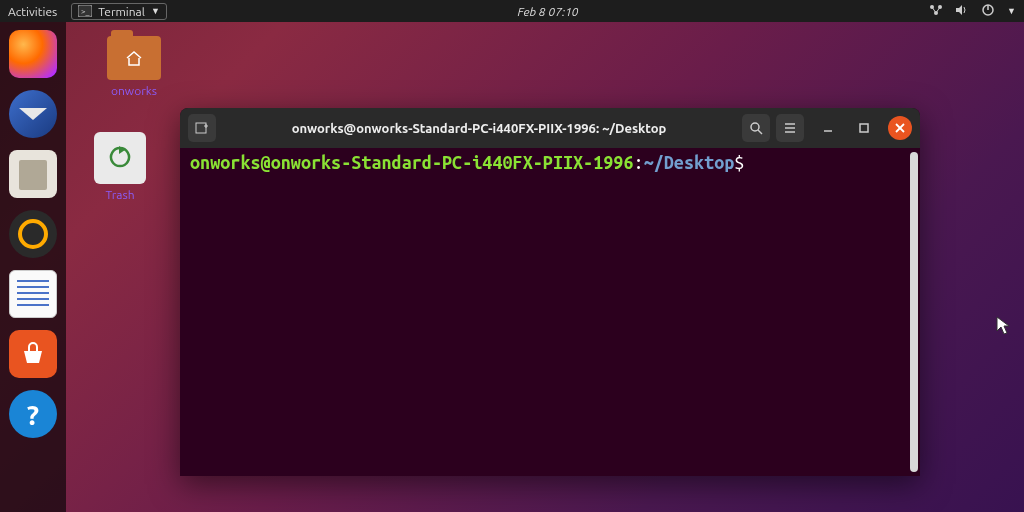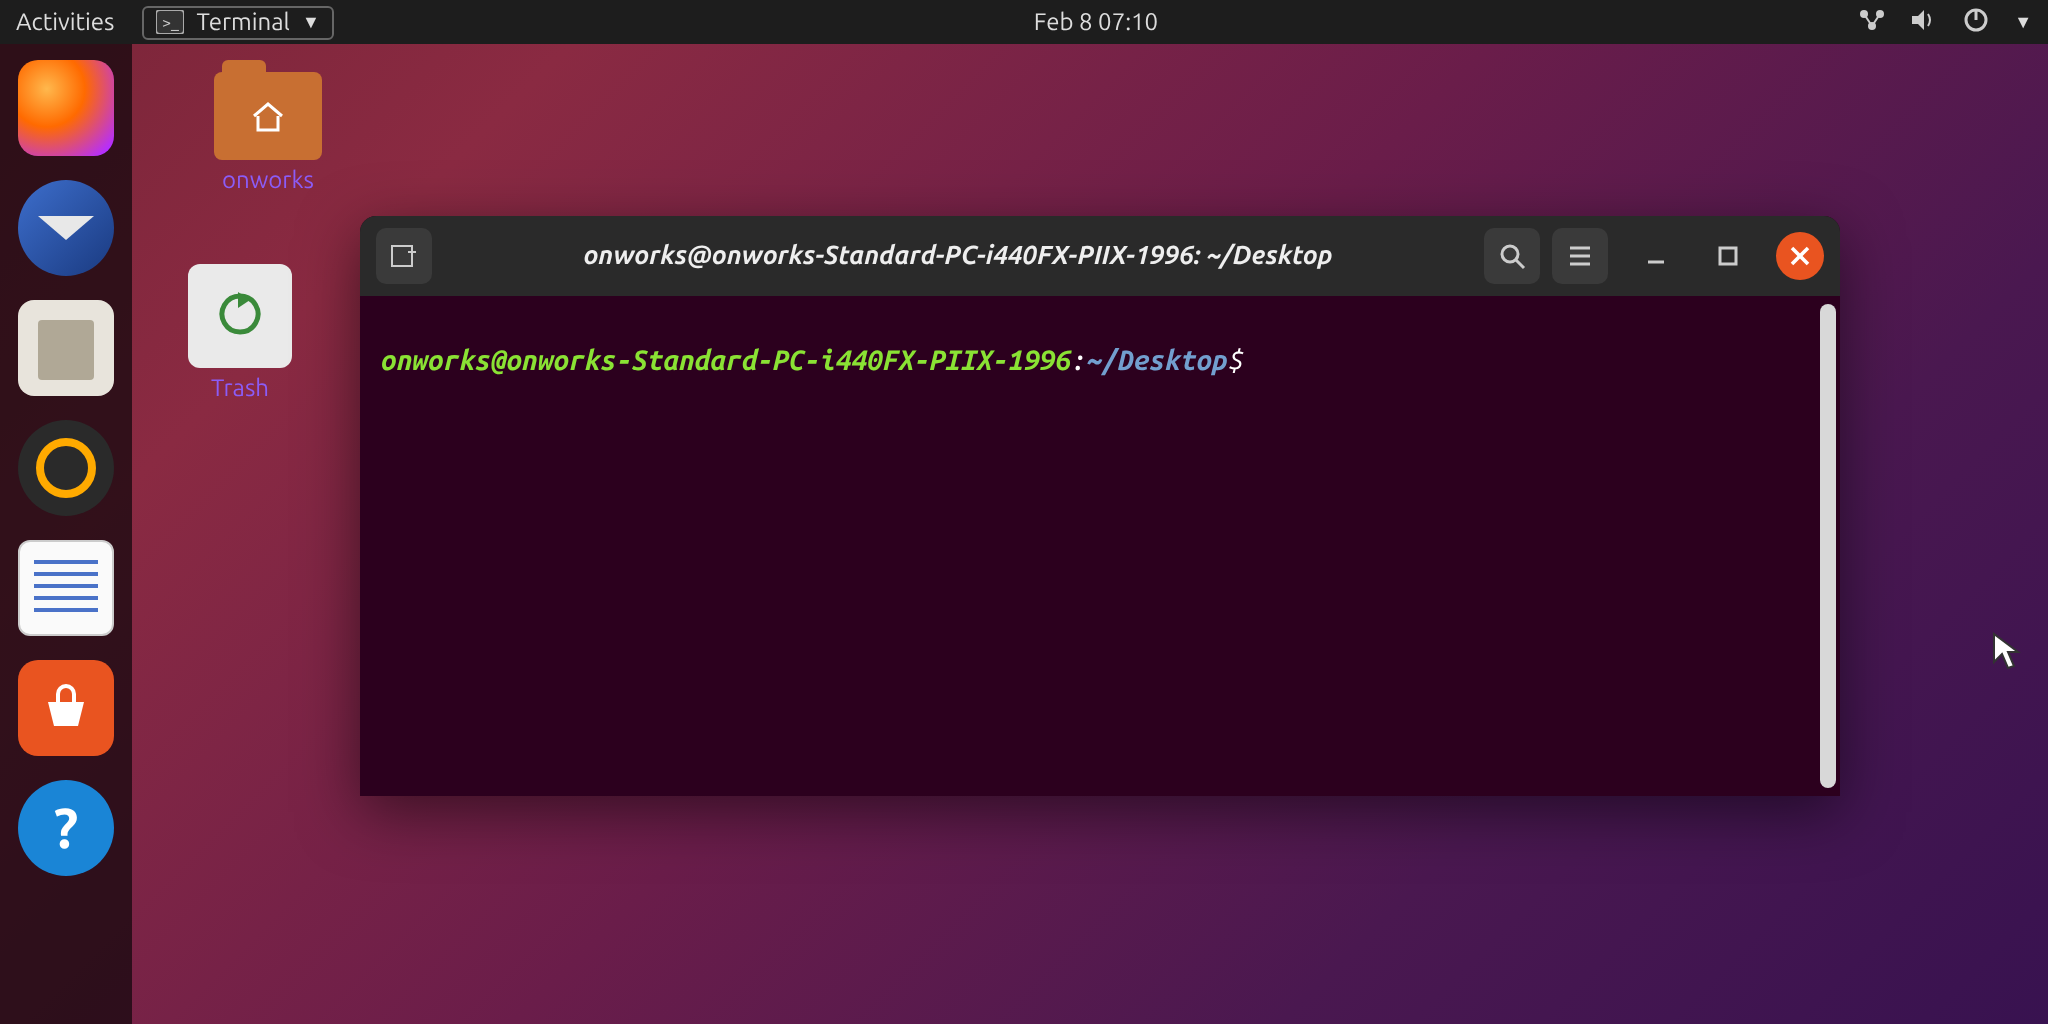--- a/index.html
+++ b/index.html
@@ -16,21 +16,21 @@
     .topbar {
       height: 22px;
       background: #1d1d1d;
       color: #ddd;
       display: flex;
       align-items: center;
       padding: 0 8px;
       font-size: 12px;
     }
     .topbar-left { display: flex; align-items: center; gap: 14px; }
-    .topbar-center { flex: 1; text-align: center; }
+    .topbar-center { flex: 1; text-align: center; font-style: italic; }
     .topbar-right { display: flex; align-items: center; gap: 12px; }
     .topbar .app-menu {
       display: flex; align-items: center; gap: 6px;
       border: 1px solid #666; border-radius: 3px; padding: 1px 6px;
     }
     .tri-down { font-size: 9px; }
     
     .dock {
       position: absolute;
       left: 0; top: 22px; bottom: 0;
@@ -83,26 +83,25 @@
       width: 52px; height: 52px;
       background: #eaeaea;
       border-radius: 6px;
       margin: 0 auto 4px;
       display:flex; align-items:center; justify-content:center;
     }
     
     .terminal-window {
       position: absolute;
       left: 180px; top: 108px;
-      width: 740px; height: 290px;
+      width: 740px; height: 368px;
       background: #2c001e;
       border-radius: 8px 8px 0 0;
       box-shadow: 0 8px 30px rgba(0,0,0,0.5);
       overflow: hidden;
-      font-style: italic;
     }
     .terminal-titlebar {
       height: 40px;
       background: #2a2a2a;
       display: flex;
       align-items: center;
       padding: 0 8px;
       gap: 6px;
     }
     .tb-btn {
@@ -124,23 +123,23 @@
       display:flex; align-items:center; justify-content:center;
       color:#ddd;
       margin-left: 6px;
     }
     .winctl.close {
       background: #e95420;
       border-radius: 50%;
       color:#fff;
     }
     .terminal-body {
-      padding: 24px 10px;
+      padding: 4px 10px;
       font-family: "Ubuntu Mono", Consolas, monospace;
-      font-size: 14px;
+      font-size: 18px;
       color: #fff;
       height: calc(100% - 40px);
       position: relative;
     }
     .terminal-body .scrollbar {
       position:absolute; right:2px; top:4px; bottom:4px;
       width:8px; background:#d8d8d8; border-radius:4px;
     }
     .prompt-user { color: #8ae234; font-weight: bold; }
     .prompt-path { color: #729fcf; font-weight: bold; }

